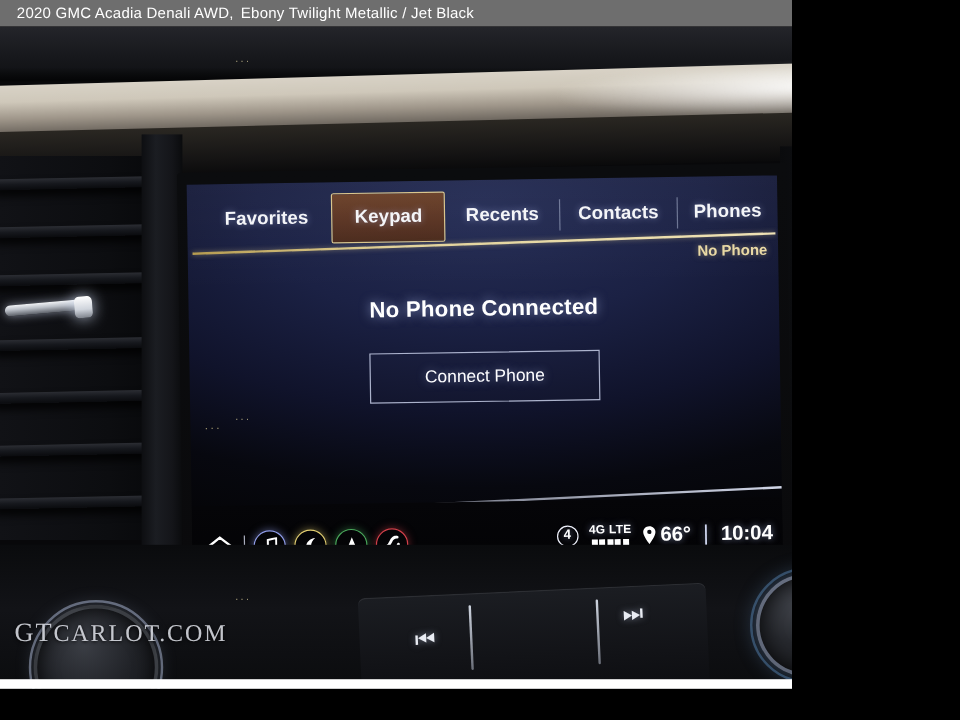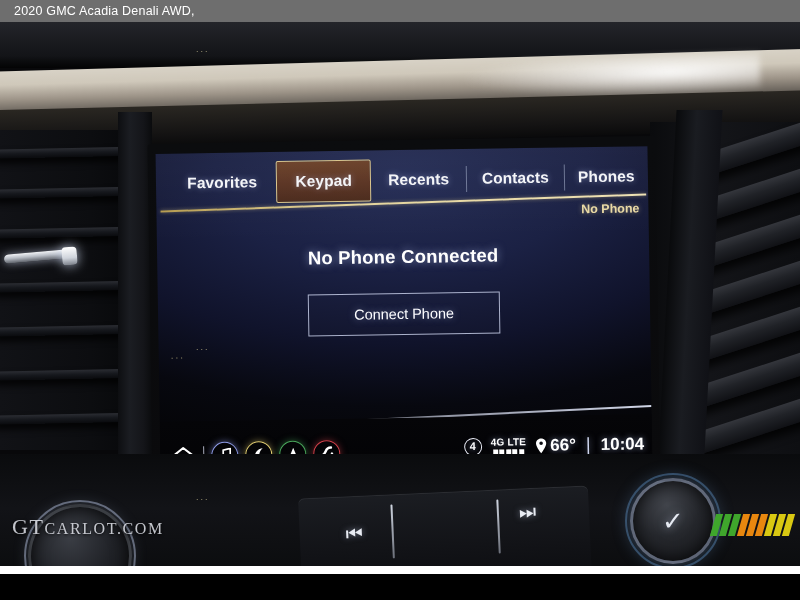--- a/index.html
+++ b/index.html
@@ -1,20 +1,20 @@
 <!DOCTYPE html>
 <html><head>
 <meta charset="utf-8">
 <style>
   * { margin:0; padding:0; box-sizing:border-box; }
   html,body { width:800px; height:600px; overflow:hidden; background:#000;
               font-family:"Liberation Sans", sans-serif; }
 
   
-  #page { position:relative; width:800px; height:600px; overflow:hidden; }
+  #page { position:relative; width:660px; height:600px; overflow:hidden; }
 
   
   #top-bar {
     position:absolute; left:0; top:0; width:800px; height:22px;
     background:#6e6e6e; color:#fff; font-size:12.5px;
     display:flex; align-items:center; padding-left:14px; letter-spacing:.2px;
     z-index:40;
   }
 
   
@@ -277,21 +277,21 @@
     border:2px solid rgba(110,170,230,.35);
   }
 
   
   #watermark {
     position:absolute; left:12px; bottom:34px; z-index:35;
     color:rgba(235,238,245,.82); font-size:22px; letter-spacing:1.6px;
     font-family:"Liberation Serif", serif;
     text-shadow:0 1px 3px rgba(0,0,0,.9);
   }
-  #watermark .small { font-size:16px; }
+  #watermark .small { font-size:20px; }
   #logo-bars {
     position:absolute; right:8px; bottom:38px; z-index:35;
     display:flex; gap:2px; transform:skewX(-16deg);
   }
   #logo-bars i { display:block; width:7px; height:22px; }
   .lb-g { background:#3fa62c; }
   .lb-o { background:#e8870f; }
   .lb-y { background:#d9c812; }
 
   .dots-dash {
@@ -299,20 +299,21 @@
   }
 </style>
 </head>
 <body>
 
 <div id="page">
 
   <div id="top-bar">
     <span>2020 GMC Acadia Denali AWD,</span>
     <span style="width:6px"></span>
+    <span>Ebony Twilight Metallic / Jet Black</span>
   </div>
 
   <div id="photo">
 
     <div class="dash-pad"></div>
     <div class="trim-strip"></div>
     <div class="trim-gloss"></div>
     <div class="trim-shadow"></div>
 
     <div class="vent-left">

